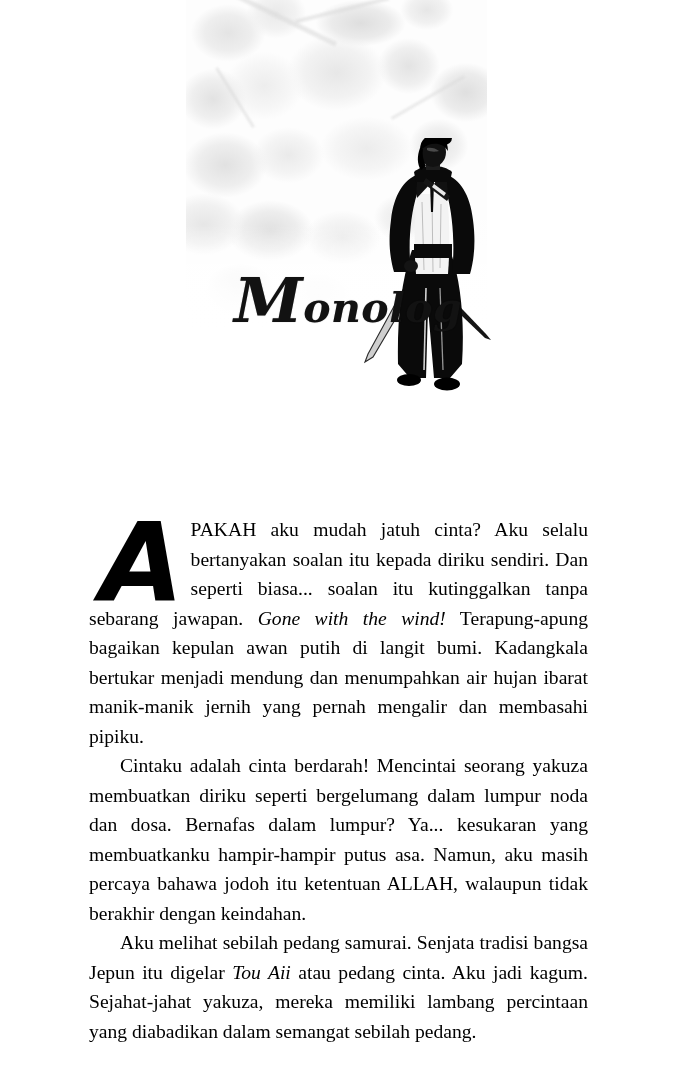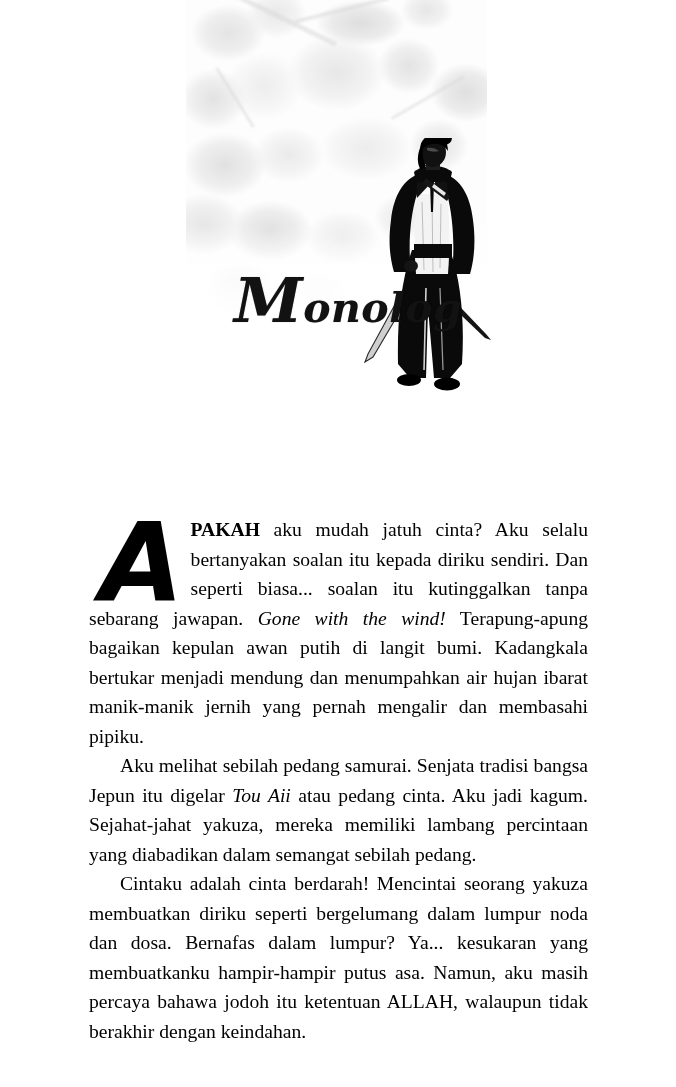--- a/index.html
+++ b/index.html
@@ -113,21 +113,21 @@
   .dropcap {
     float: left;
     font-family: "DejaVu Sans", "Liberation Sans", sans-serif;
     font-weight: 700;
     font-style: italic;
     font-size: 108px;
     line-height: 84px;
     margin: 6px 7px -4px 11px;
     color: #000;
   }
-  .lead-caps { font-weight: 700; }
+  .lead-caps { font-weight: 400; }
   .ital { font-style: italic; }
 </style>
 </head>
 <body>
 
 <div class="illustration">
 
   <div class="blossom-bg">
     <div class="branch b1"></div>
     <div class="branch b2"></div>
@@ -186,18 +186,18 @@
   </div>
 
   <div class="chapter-title">Monolog</div>
 </div>
 
 <div class="body-text">
   <p class="first">
     <span class="dropcap">A</span><span class="lead-caps">PAKAH</span><span> aku mudah jatuh cinta? Aku selalu bertanyakan soalan itu kepada diriku sendiri. Dan seperti biasa... soalan itu kutinggalkan tanpa sebarang jawapan. </span><span class="ital">Gone with the wind!</span><span> Terapung-apung bagaikan kepulan awan putih di langit bumi. Kadangkala bertukar menjadi mendung dan menumpahkan air hujan ibarat manik-manik jernih yang pernah mengalir dan membasahi pipiku.</span>
   </p>
   <p>
+    <span>Cintaku adalah cinta berdarah! Mencintai seorang yakuza membuatkan diriku seperti bergelumang dalam lumpur noda dan dosa. Bernafas dalam lumpur? Ya... kesukaran yang membuatkanku hampir-hampir putus asa. Namun, aku masih percaya bahawa jodoh itu ketentuan ALLAH, walaupun tidak berakhir dengan keindahan.</span>
+  </p>
+  <p>
     <span>Aku melihat sebilah pedang samurai. Senjata tradisi bangsa Jepun itu digelar </span><span class="ital">Tou Aii</span><span> atau pedang cinta. Aku jadi kagum. Sejahat-jahat yakuza, mereka memiliki lambang percintaan yang diabadikan dalam semangat sebilah pedang.</span>
   </p>
-  <p>
-    <span>Cintaku adalah cinta berdarah! Mencintai seorang yakuza membuatkan diriku seperti bergelumang dalam lumpur noda dan dosa. Bernafas dalam lumpur? Ya... kesukaran yang membuatkanku hampir-hampir putus asa. Namun, aku masih percaya bahawa jodoh itu ketentuan ALLAH, walaupun tidak berakhir dengan keindahan.</span>
-  </p>
 </div>
 
 </body></html>

